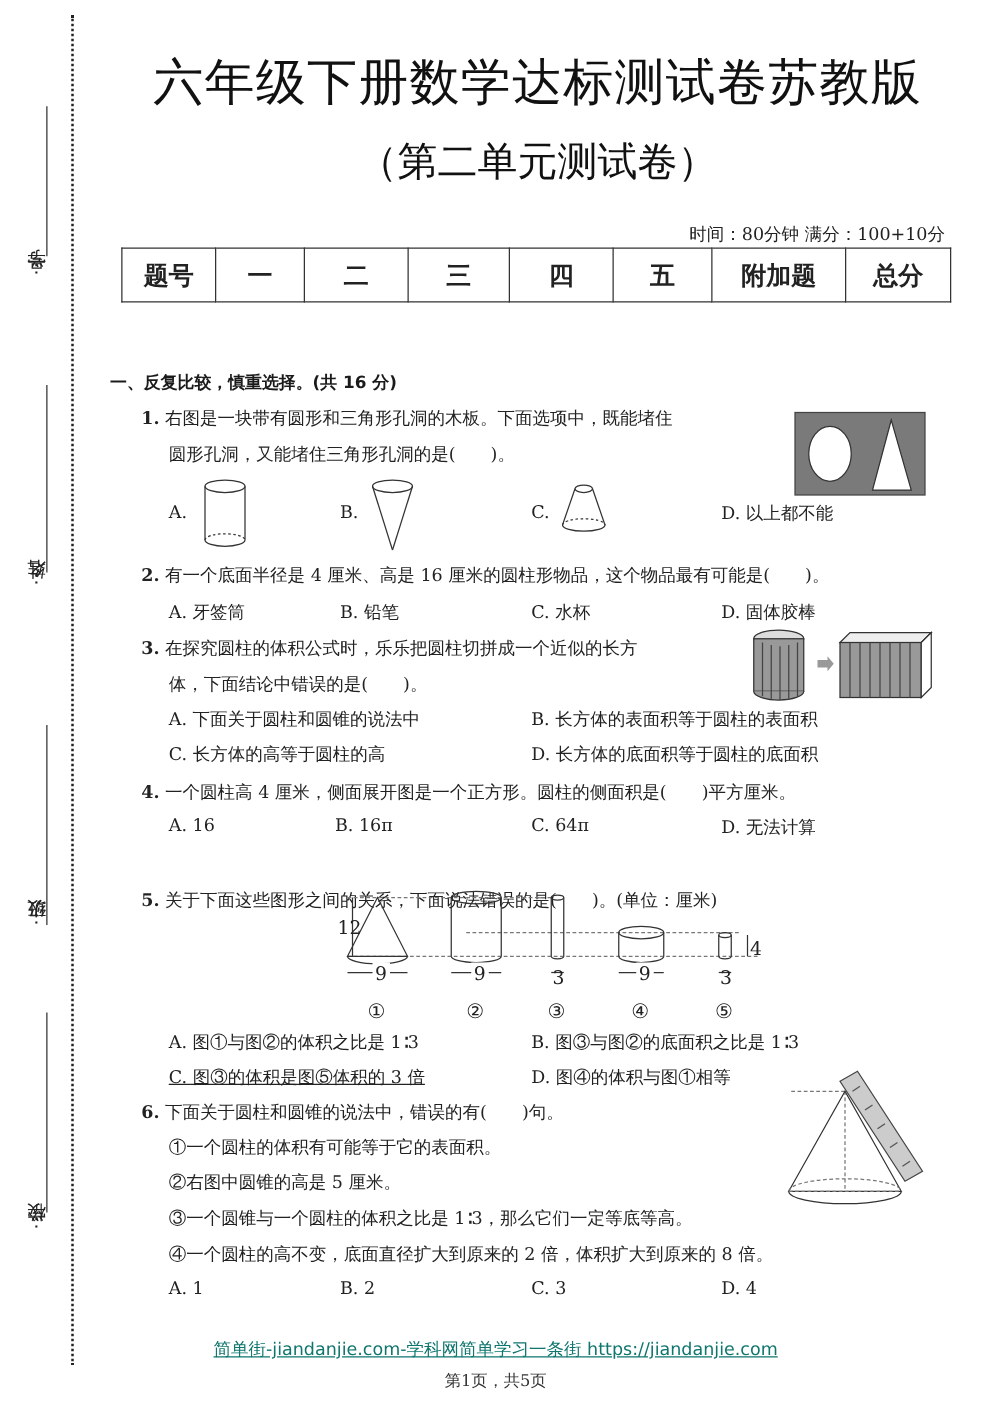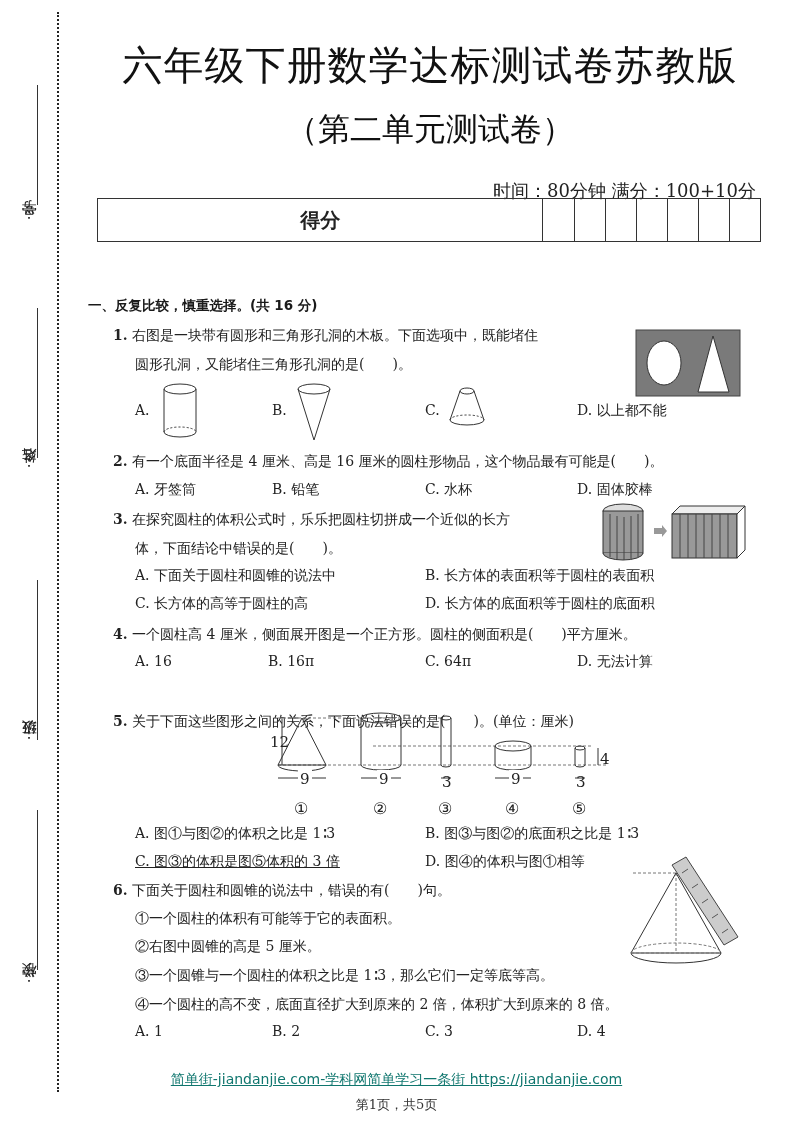--- a/index.html
+++ b/index.html
@@ -5,21 +5,21 @@
   html, body { margin:0; padding:0; background:#fff; }
   body { width:793px; height:1122px; position:relative; overflow:hidden; color:#1a1a1a;
          font-family: "DejaVu Serif", "Liberation Serif", serif; }
   .binding-line { position:absolute; left:57px; top:12px; height:1080px; border-left:2px dotted #222; }
   .side-label { position:absolute; left:20px; width:24px; font-family:"DejaVu Sans", sans-serif; font-size:15px;
                 writing-mode: vertical-rl; transform: rotate(180deg); color:#222; }
   .side-rule { position:absolute; left:37px; width:0; border-left:1.5px solid #333; }
   .title { position:absolute; left:100px; top:38px; width:660px; text-align:center; font-size:40px; letter-spacing:1px;
            font-family:"DejaVu Serif", serif; color:#111; }
   .subtitle { position:absolute; left:250px; top:108px; width:360px; text-align:center; font-size:32px; color:#111; }
-  .meta { position:absolute; right:37px; top:179px; font-size:18px; color:#222; }
+  .meta { position:absolute; right:37px; top:179px; font-size:14px; color:#222; }
   table.score { position:absolute; left:97px; top:198px; width:664px; border-collapse:collapse; }
   table.score td { border:1.5px solid #333; height:40px; text-align:center; font-family:"DejaVu Sans", sans-serif;
                    font-size:20px; font-weight:bold; color:#222; }
   .section { position:absolute; left:88px; top:297px; font-family:"DejaVu Sans", sans-serif; font-weight:bold; font-size:13.5px; }
   .q { position:absolute; font-size:14px; line-height:18px; color:#222; white-space:nowrap; }
   .qn { font-weight:bold; }
   .opt { position:absolute; font-size:14px; color:#222; white-space:nowrap; }
   .footer { position:absolute; left:0; width:793px; text-align:center; font-family:"DejaVu Sans", sans-serif; font-size:14px; color:#0f766e;text-decoration:underline; }
   .pageno { position:absolute; left:0; width:793px; text-align:center; font-size:13px; color:#333; }
   svg { position:absolute; overflow:visible; }
@@ -36,29 +36,29 @@
 <div class="side-label" style="top:732px;">班级：</div>
 <div class="side-rule" style="top:810px;height:160px;"></div>
 <div class="side-label" style="top:975px;">学校：</div>
 
 <div class="title">六年级下册数学达标测试卷苏教版</div>
 <div class="subtitle">（第二单元测试卷）</div>
 <div class="meta">时间：80分钟  满分：100+10分</div>
 
 <table class="score">
   <tbody>
-  <tr>
-    <td>得分</td>
-    <td></td>
-    <td></td>
-    <td></td>
-    <td></td>
-    <td></td>
-    <td></td>
-    <td></td>
+      <tr>
+    <td style="width:72px">题号</td>
+    <td style="width:68px">一</td>
+    <td style="width:80px">二</td>
+    <td style="width:78px">三</td>
+    <td style="width:80px">四</td>
+    <td style="width:76px">五</td>
+    <td style="width:104px">附加题</td>
+    <td>总分</td>
   </tr>
 </tbody>
   </table>
 
 <div class="section">一、反复比较，慎重选择。(共 16 分)</div>
 
 <div class="q" style="left:113px;top:326px;">
   <span class="qn">1.</span>
   <span>右图是一块带有圆形和三角形孔洞的木板。下面选项中，既能堵住</span>
 </div>

